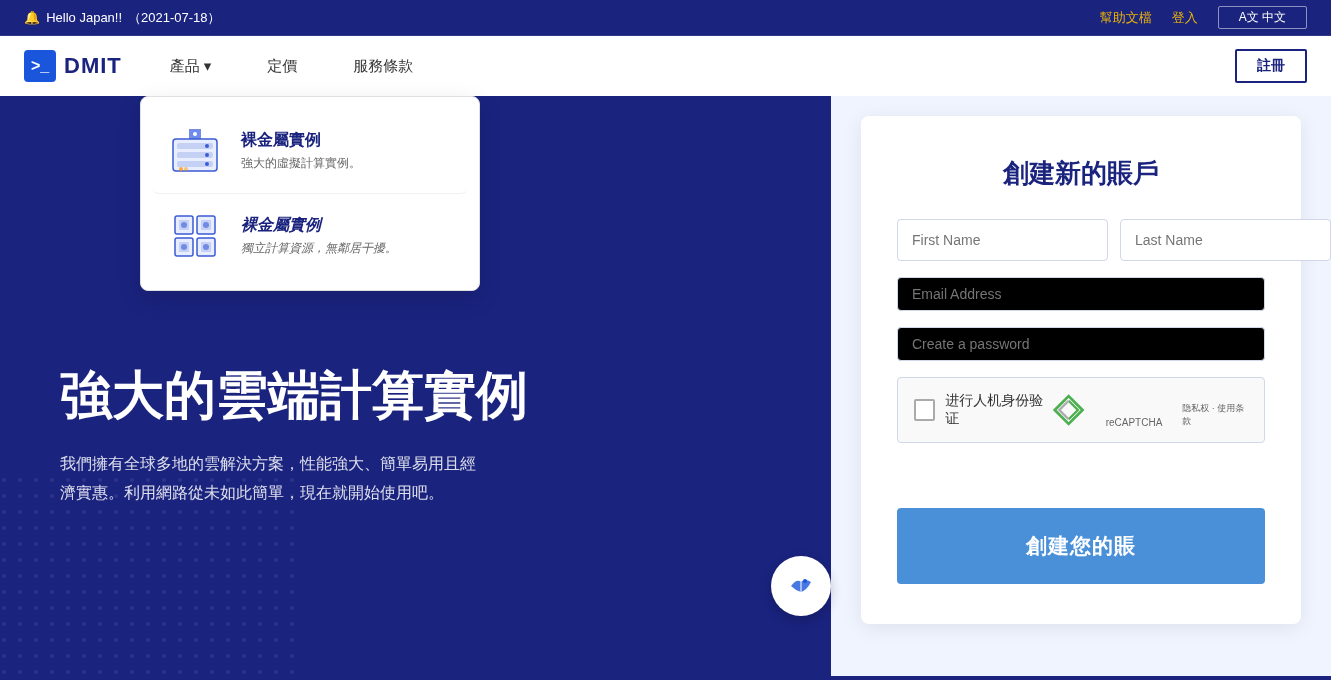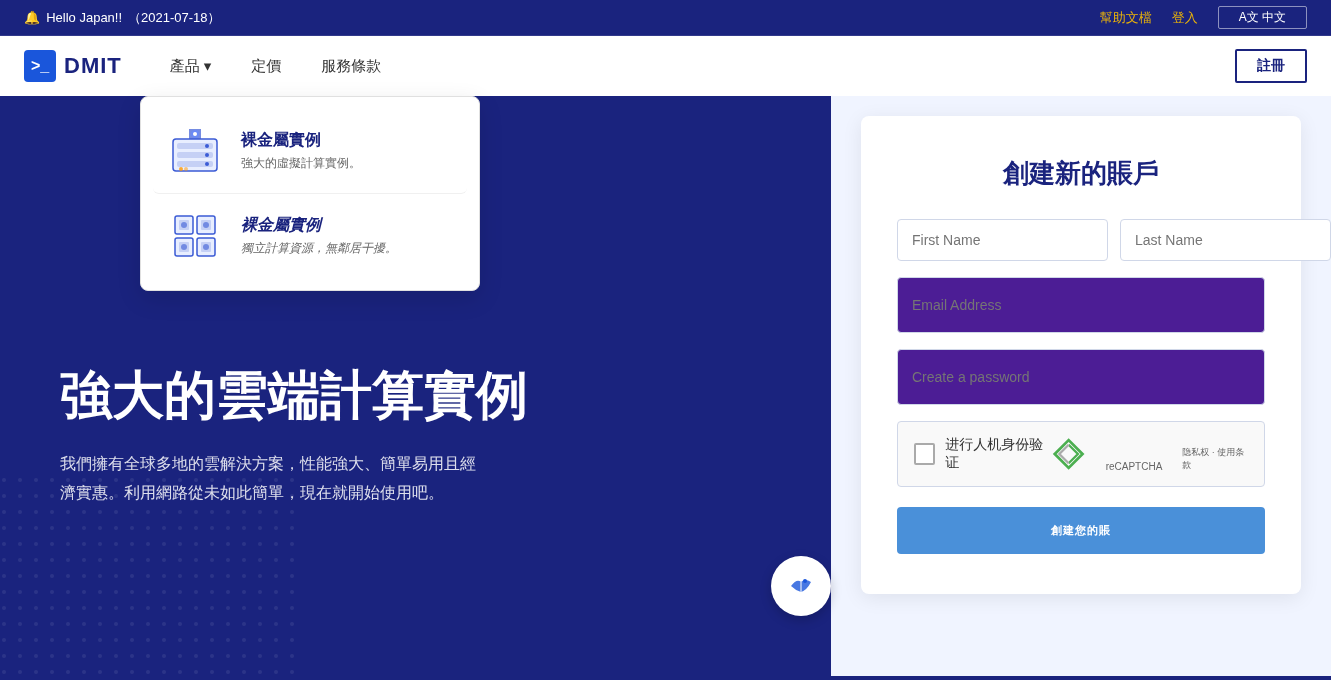--- a/index.html
+++ b/index.html
@@ -76,21 +76,21 @@
     }
     .logo-text {
       font-size: 22px;
       font-weight: 700;
       color: #1a237e;
       letter-spacing: 1px;
     }
     .nav-items {
       display: flex;
       align-items: center;
-      gap: 8px;
+      gap: 24px;
       flex: 1;
     }
     .nav-item {
       padding: 8px 16px;
       color: #333;
       text-decoration: none;
       font-size: 15px;
       cursor: pointer;
       display: flex;
       align-items: center;
@@ -210,25 +210,25 @@
       padding: 12px 14px;
       font-size: 14px;
       color: #888;
       outline: none;
       background: #fff;
     }
     .form-field-full {
       width: 100%;
       border: 1px solid #d0d7e8;
       border-radius: 4px;
-      padding: 19px 14px;
+      padding: 8px 14px;
       font-size: 14px;
       color: #888;
       outline: none;
-      background: #4c1d95;
+      background: #000000;
       margin-bottom: 16px;
     }
     .captcha-box {
       border: 1px solid #d0d7e8;
       border-radius: 4px;
       padding: 14px 16px;
       margin-bottom: 20px;
       display: flex;
       align-items: center;
       justify-content: space-between;
@@ -265,25 +265,26 @@
     .recaptcha-links {
       font-size: 9px;
       color: #666;
     }
     .submit-btn {
       width: 100%;
       background: #4a90d9;
       color: #fff;
       border: none;
       border-radius: 4px;
-      padding: 16px;
-      font-size: 11px;
+      padding: 24px;
+      font-size: 21px;
       font-weight: 600;
       cursor: pointer;
       letter-spacing: 1px;
+      margin-top: 45px;
     }
 
     
     .dots-pattern {
       position: absolute;
       bottom: 0;
       left: 0;
       width: 300px;
       height: 200px;
       opacity: 0.2;

